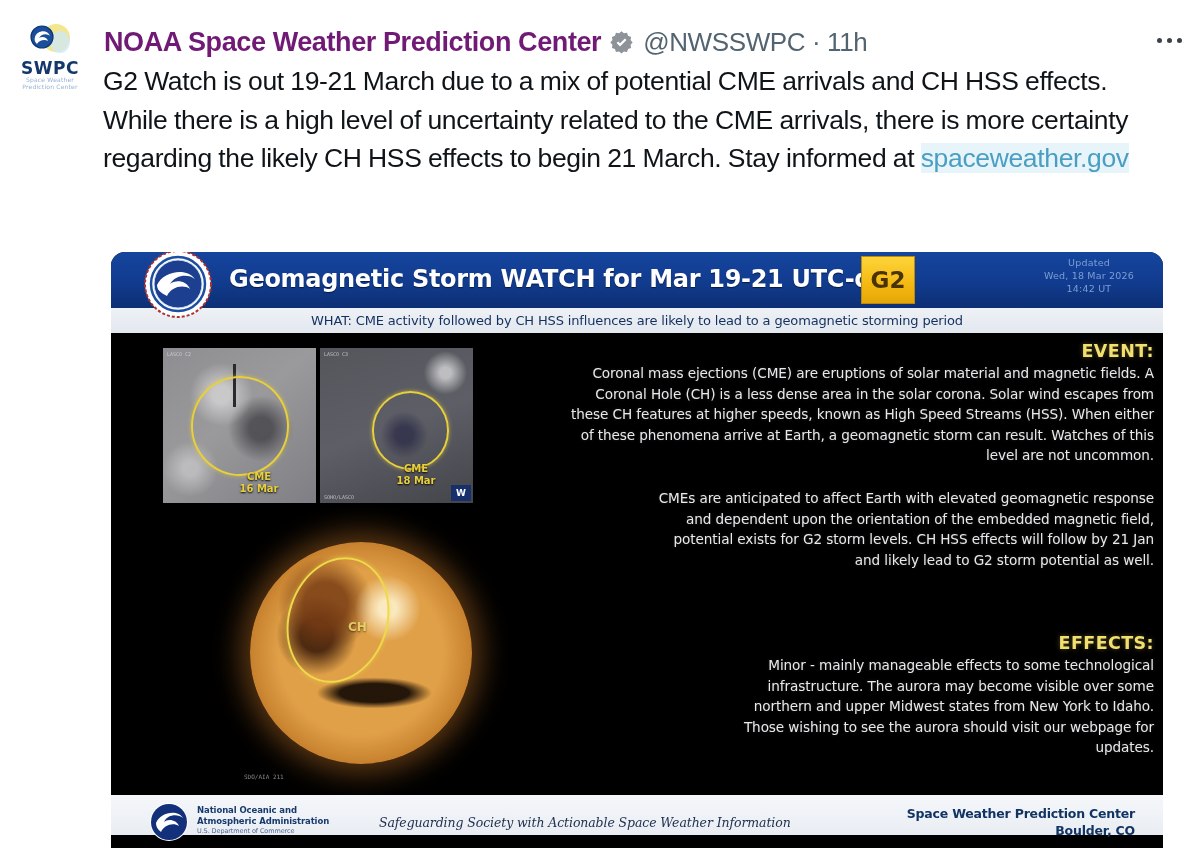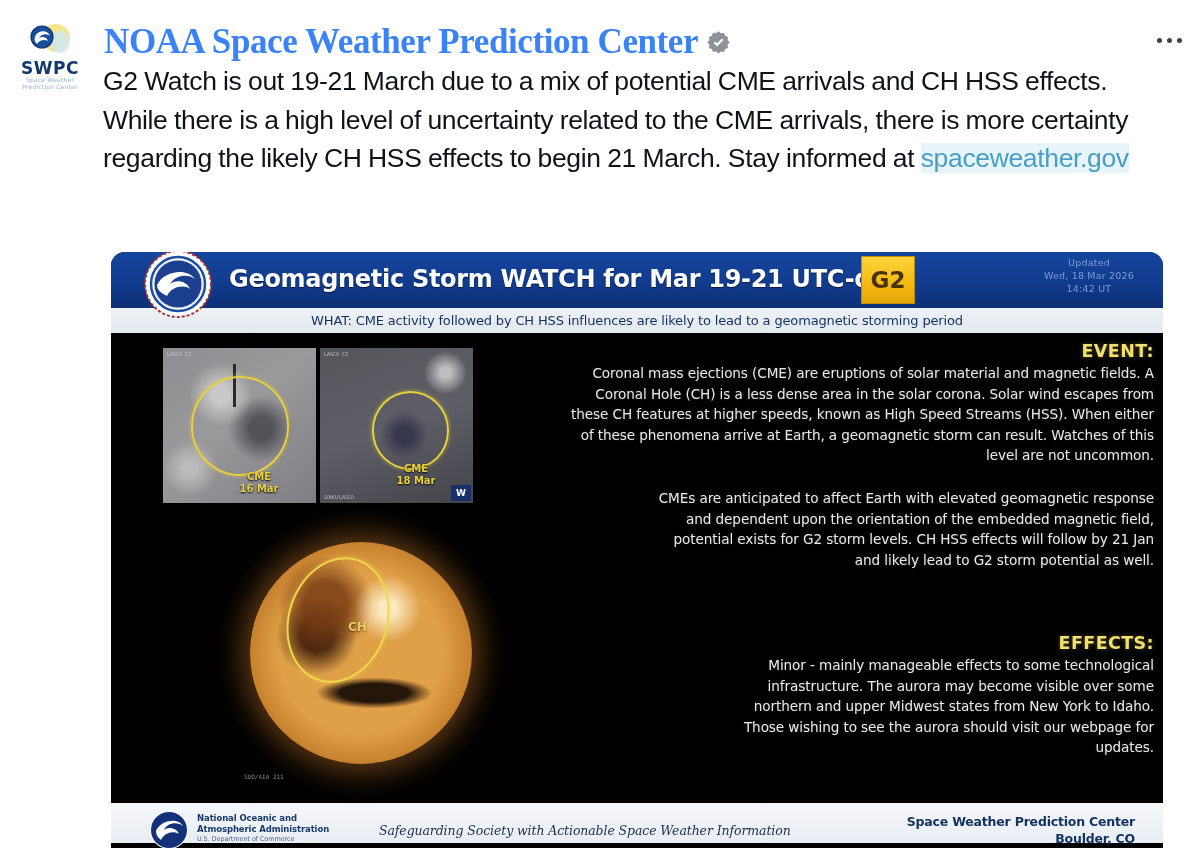--- a/index.html
+++ b/index.html
@@ -65,25 +65,25 @@
     position: absolute;
     left: 104px;
     top: 22px;
     right: 14px;
     height: 40px;
     display: flex;
     align-items: center;
     white-space: nowrap;
   }
   .display-name {
-    font-family: Liberation Serif, serif;
-    font-weight: 700;
-    font-size: 35px;
+    font-family: Liberation Sans, sans-serif;
+    font-weight: 700;
+    font-size: 27px;
     letter-spacing: -0.4px;
-    color: #3b82f6;
+    color: #701a75;
   }
   .verified-badge {
     margin-left: 8px;
     width: 25px;
     height: 25px;
     flex: 0 0 auto;
   }
   .handle-block {
     margin-left: 9px;
     font-size: 26px;
@@ -375,21 +375,20 @@
   .section-body.narrower { width: 74%; margin-left: 26%; }
 
   .sec-event { top: 8px; }
   .sec-expect { top: 155px; }
   .sec-effects { top: 300px; }
 
   .info-footer {
     position: relative;
     height: 40px;
     background: linear-gradient(180deg,#f5f7fa 0%, #e9edf3 100%);
-    margin-top: 8px;
   }
   .footer-noaa-seal {
     position: absolute;
     left: 38px;
     top: 6px;
     width: 40px;
     height: 42px;
   }
   .footer-agency {
     position: absolute;
@@ -446,20 +445,25 @@
     <div class="avatar-text">SWPC</div>
     <div class="avatar-sub">Space Weather Prediction Center</div>
   </div>
 
   <div class="tweet-header">
     <span class="display-name">NOAA Space Weather Prediction Center</span>
     <svg class="verified-badge" viewBox="0 0 24 24">
       <path fill="#8d9399" d="M12 1.2l2.3 2.0 3.0-.5 1.0 2.9 2.9 1.0-.5 3.0 2.0 2.3-2.0 2.3.5 3.0-2.9 1.0-1.0 2.9-3.0-.5-2.3 2.0-2.3-2.0-3.0.5-1.0-2.9-2.9-1.0.5-3.0-2.0-2.3 2.0-2.3-.5-3.0 2.9-1.0 1.0-2.9 3.0.5z"></path>
       <path fill="#ffffff" d="M10.6 15.8l-3.3-3.3 1.5-1.5 1.8 1.8 4.7-4.7 1.5 1.5z"></path>
     </svg>
+    <span class="handle-block">
+      <span>@NWSSWPC</span>
+      <span class="dot-sep">·</span>
+      <span>11h</span>
+    </span>
   </div>
 
   <div class="more-btn">
     <span></span>
     <span></span>
     <span></span>
   </div>
 
   <div class="tweet-body"><span>G2 Watch is out 19-21 March due to a mix of potential CME arrivals and CH HSS effects. While there is a high level of uncertainty related to the CME arrivals, there is more certainty regarding the likely CH HSS effects to begin 21 March. Stay informed at </span><a class="tweet-link" href="#">spaceweather.gov</a></div>
 

